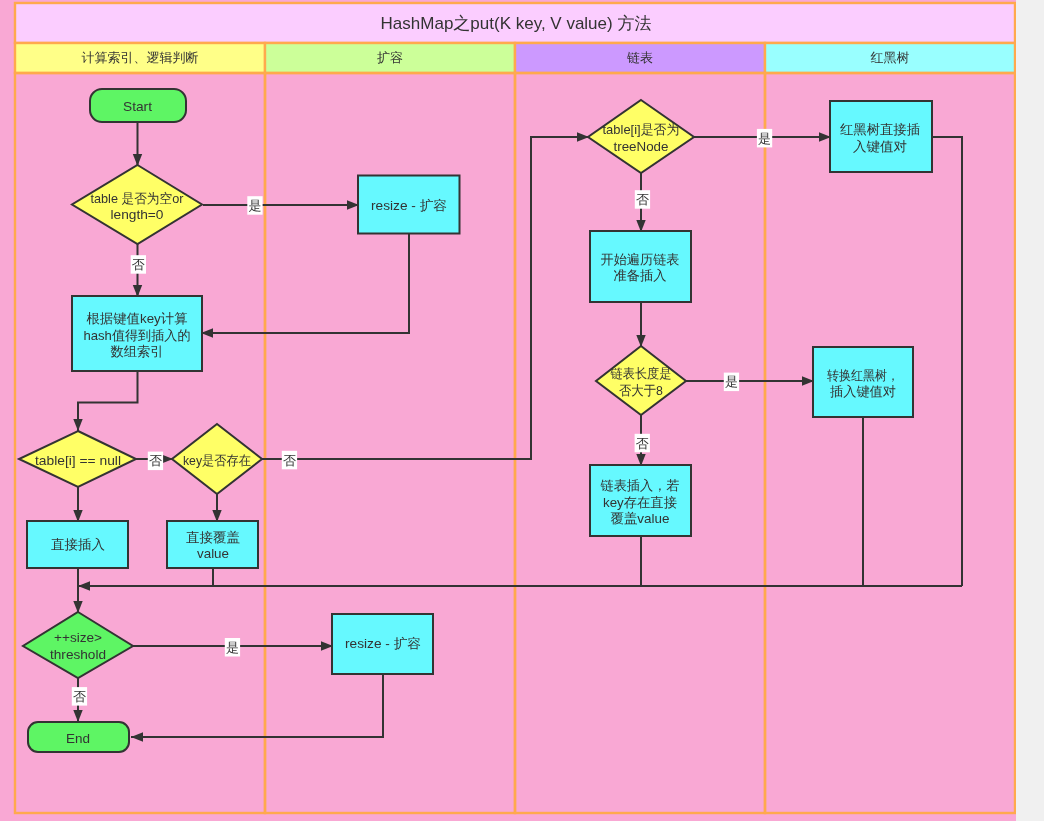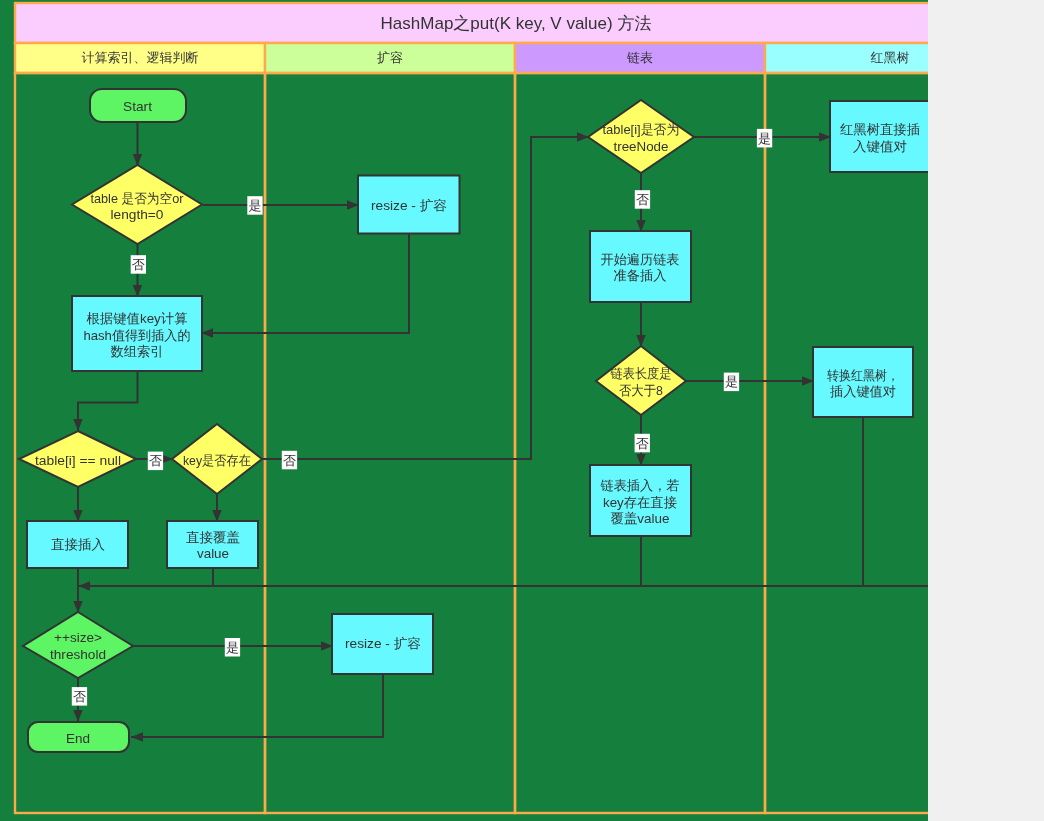--- a/index.html
+++ b/index.html
@@ -1,19 +1,19 @@
 <!DOCTYPE html>
 <html><head>
 <meta charset="utf-8">
 <title>HashMap put flowchart</title>
 <style>
   html,body{margin:0;padding:0;background:#f0f0f0;-webkit-font-smoothing:antialiased;}
   text{-webkit-font-smoothing:antialiased;}
   body{width:1044px;height:821px;font-family:"Liberation Sans",sans-serif;}
-  #stage{position:relative;width:928px;height:821px;background:#15803d;overflow:hidden;}
+  #stage{position:relative;width:1016px;height:821px;background:#f9a8d4;overflow:hidden;}
   svg#flow{position:absolute;left:0;top:0;display:block;}
   .nodelbl{font-size:13.4px;fill:#333333;text-anchor:middle;}
   .edgelbl{font-size:13px;fill:#333333;text-anchor:middle;}
   .lanelbl{font-size:13px;fill:#333333;text-anchor:middle;}
   .titlelbl{font-size:17px;fill:#333333;text-anchor:middle;}
   .edge{fill:none;stroke:#333333;stroke-width:2;stroke-linecap:butt;}
   .shape{stroke:#333333;stroke-width:2;}
 </style>
 </head>
 <body>

